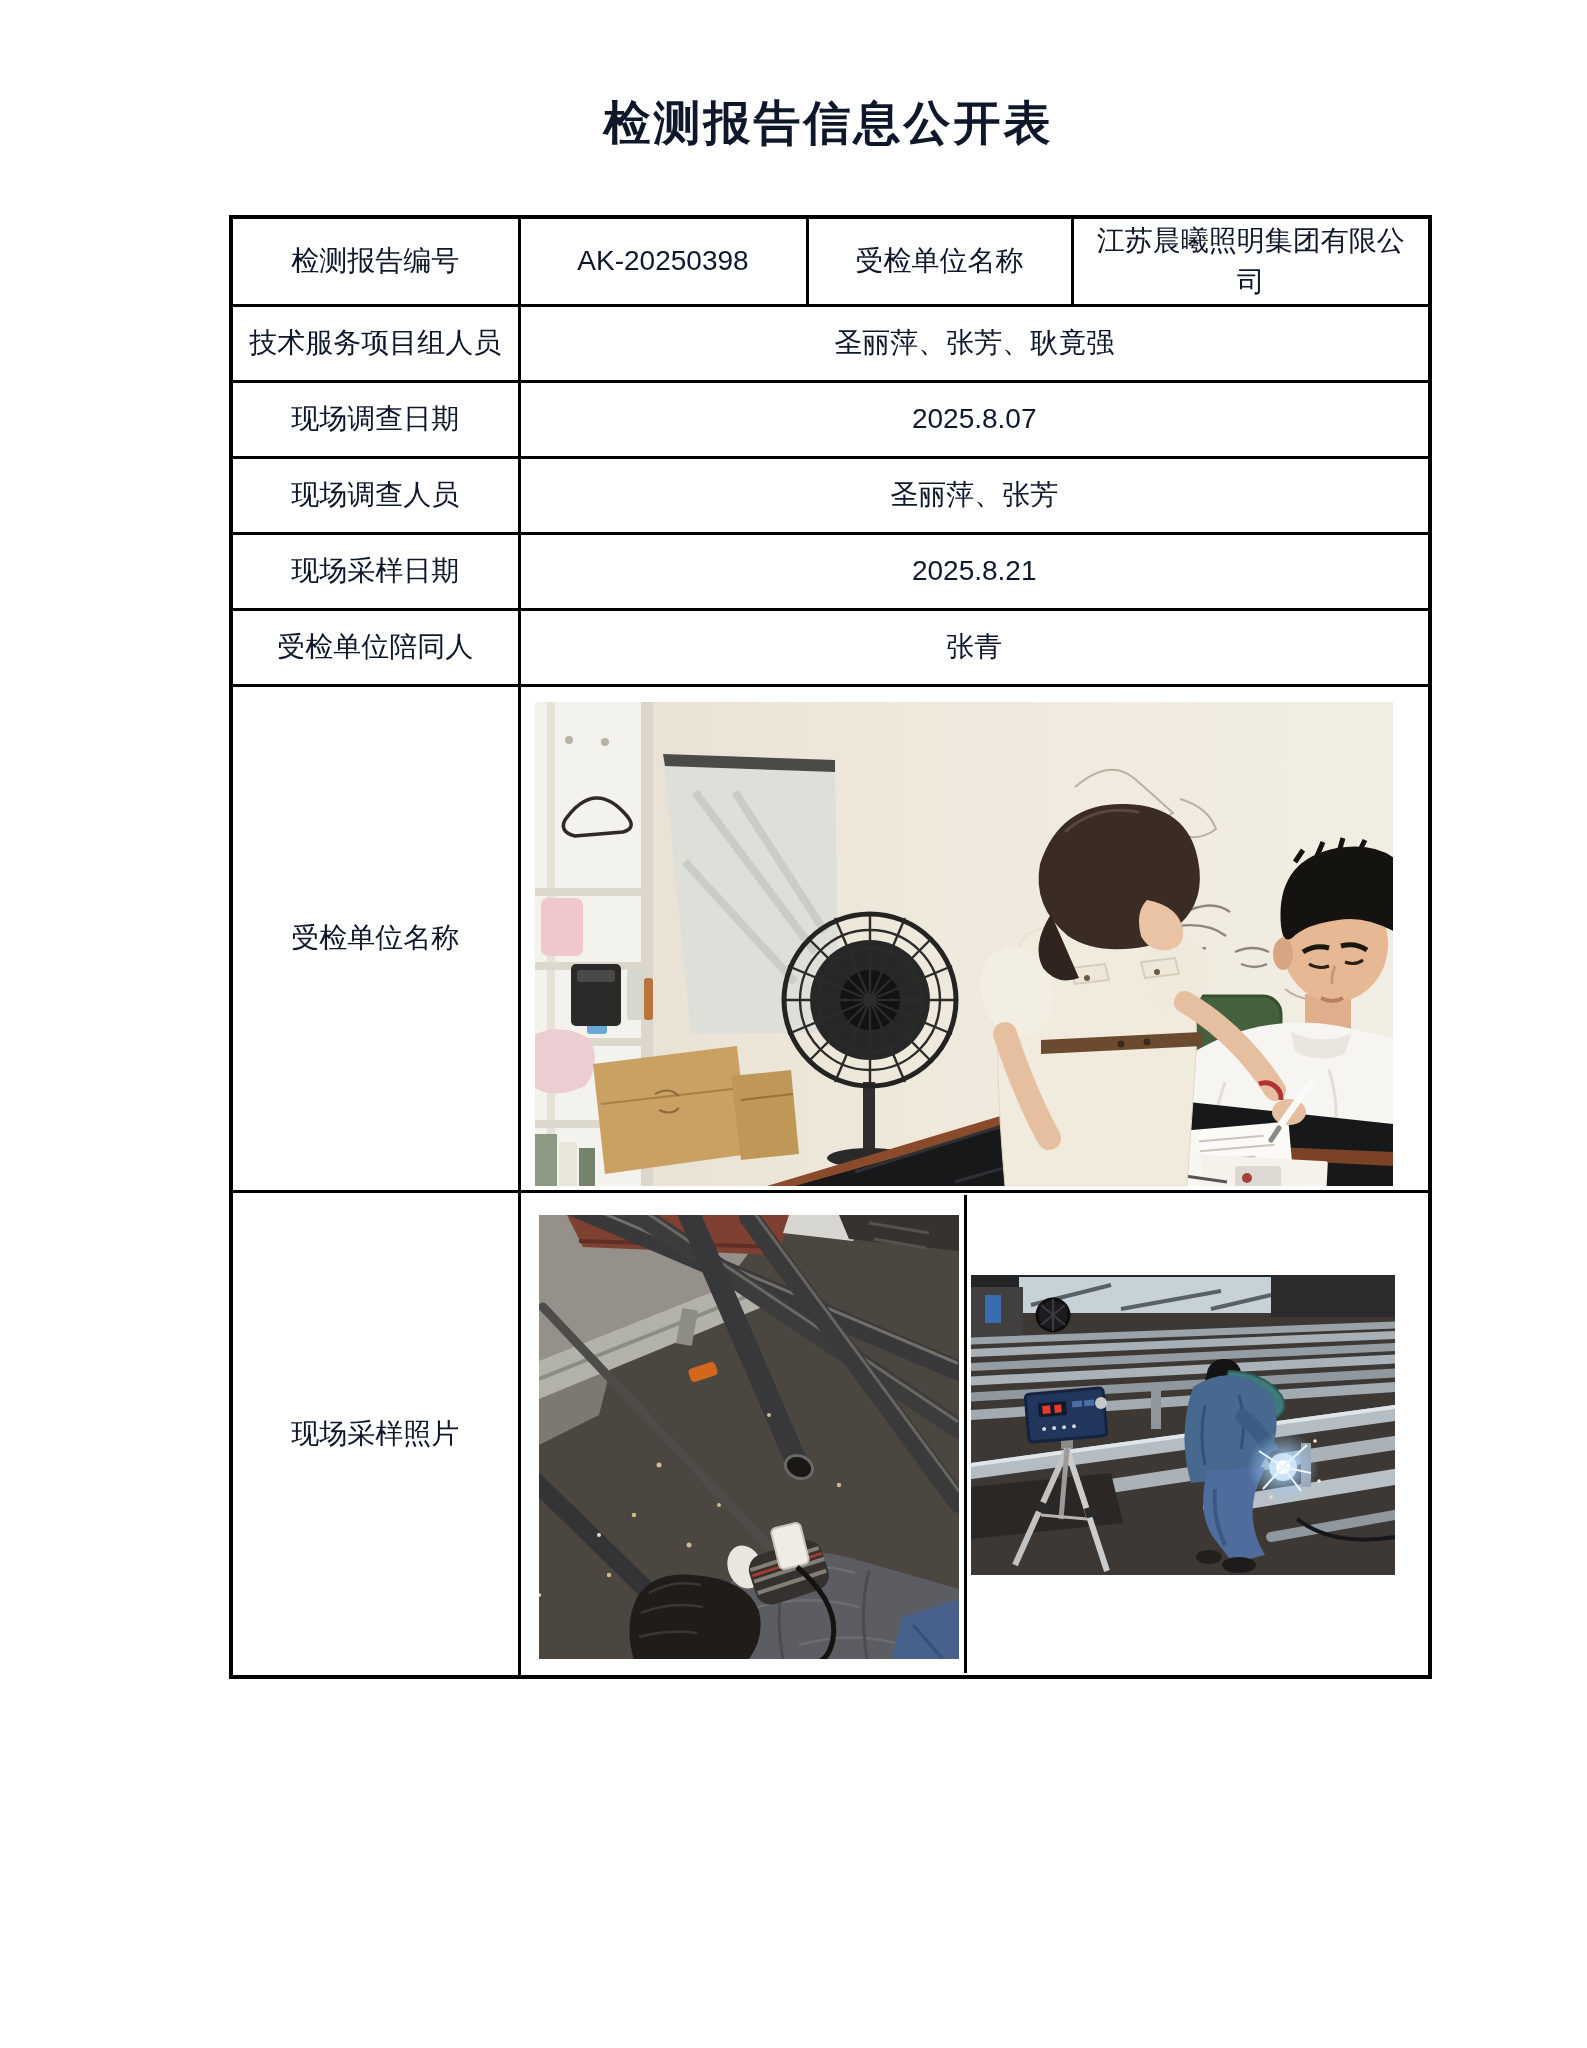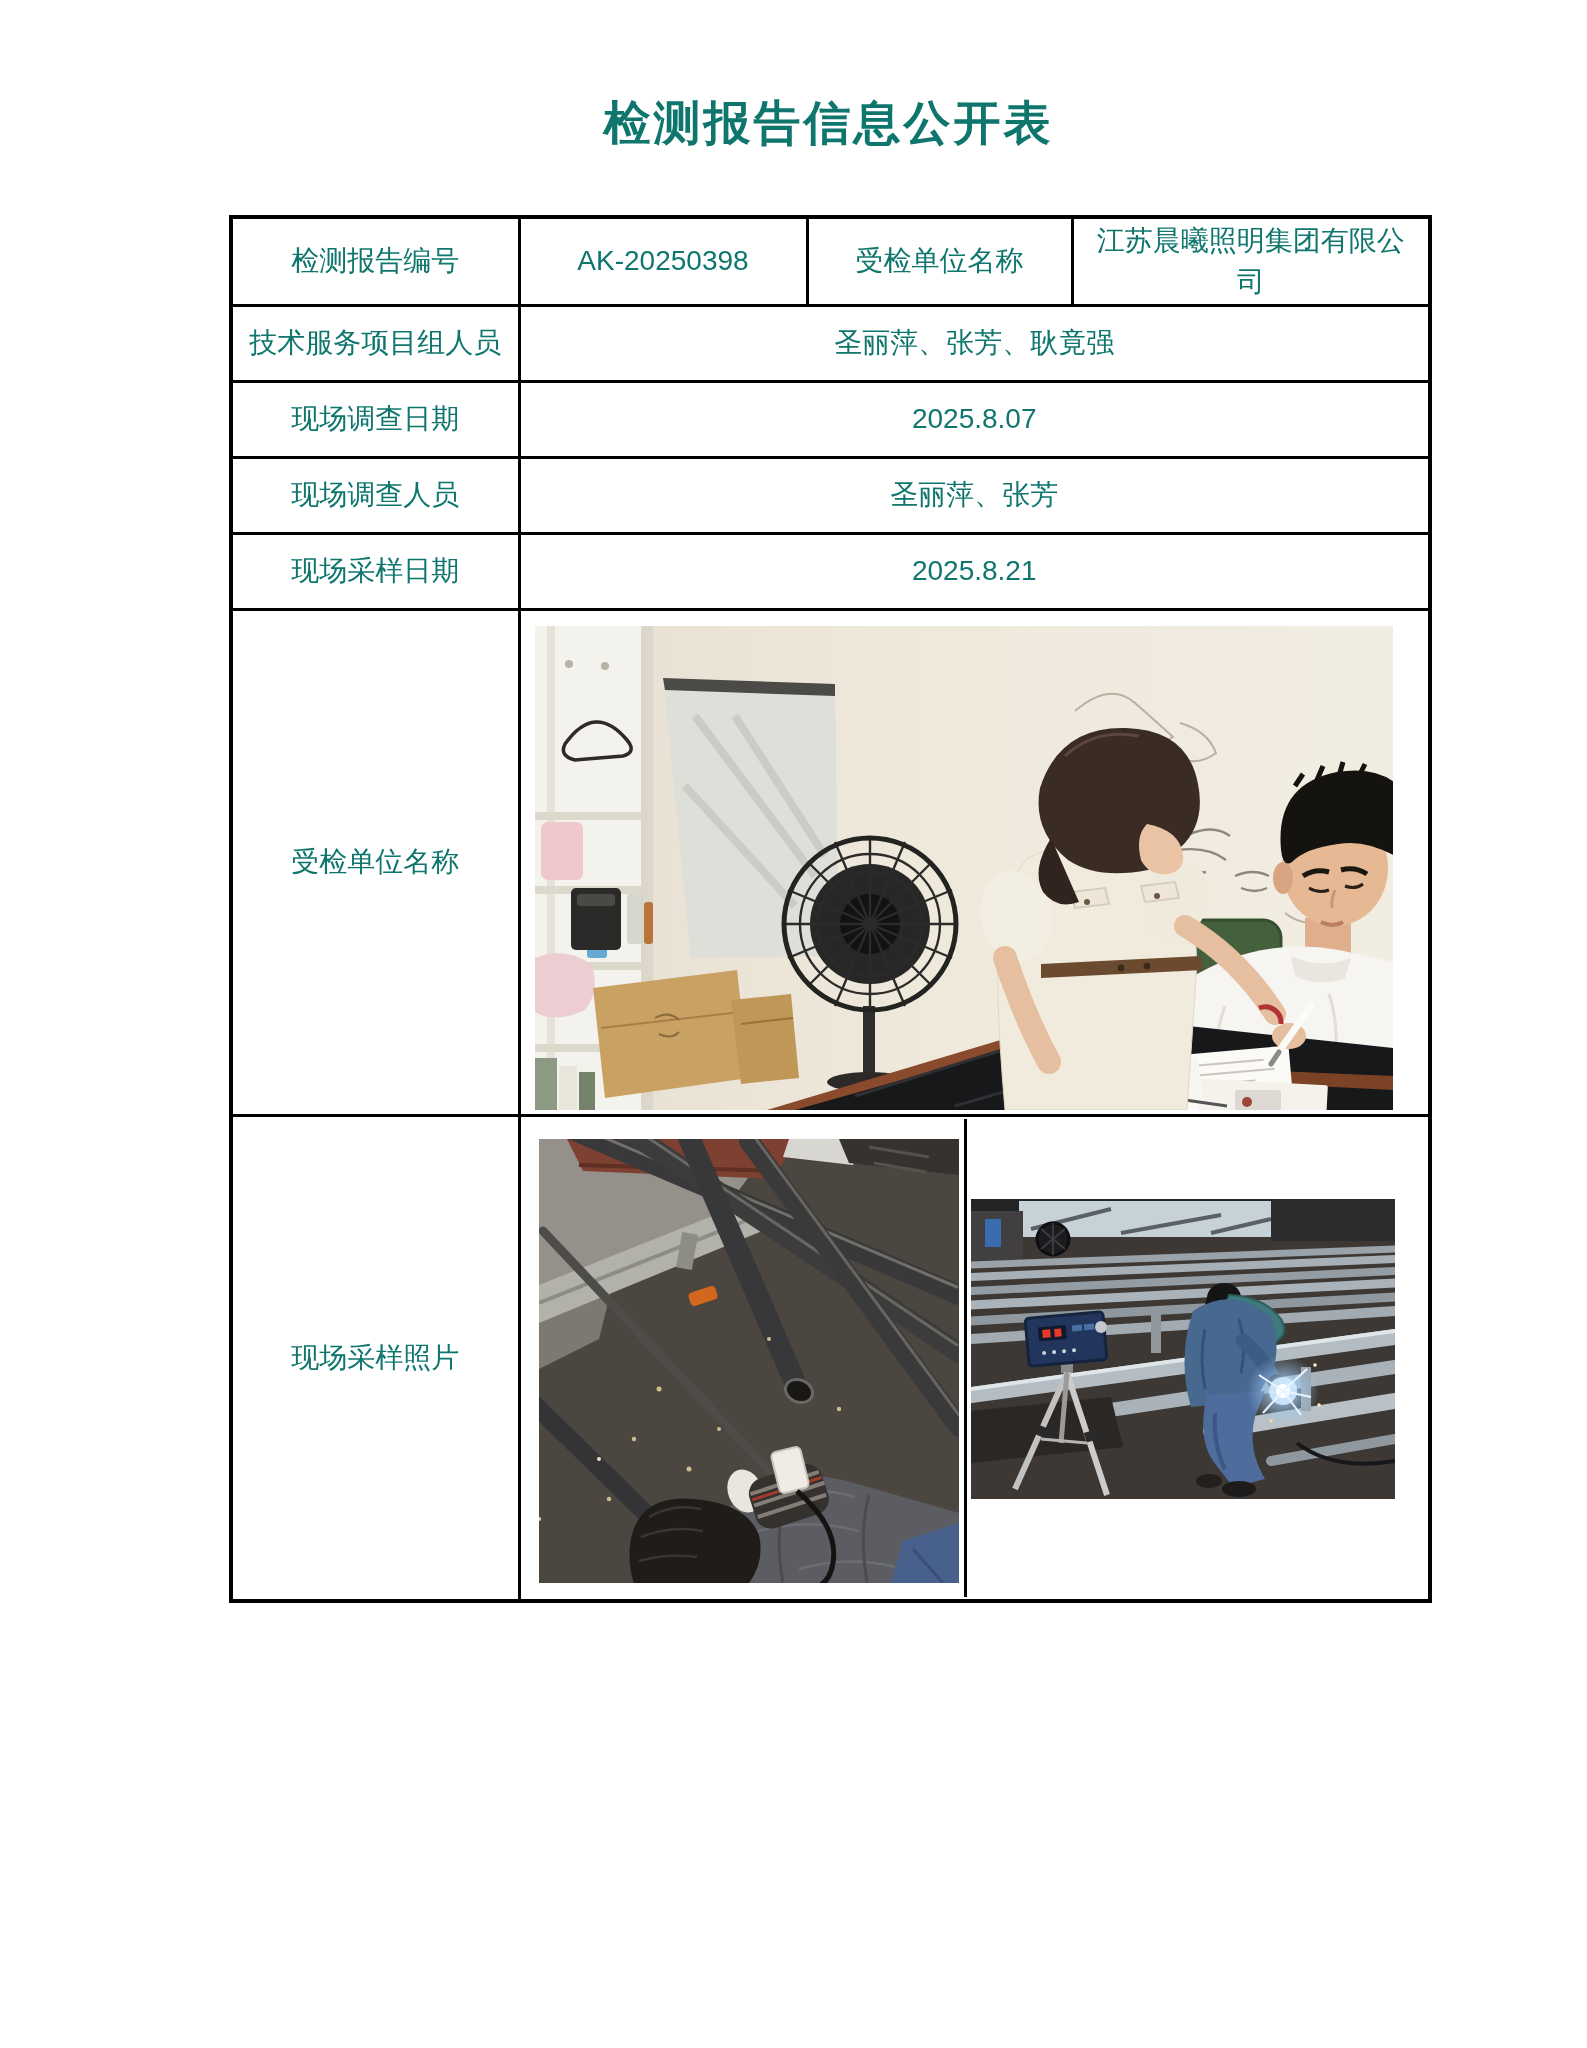--- a/index.html
+++ b/index.html
@@ -1,17 +1,17 @@
 <!DOCTYPE html>
 <html lang="zh"><head>
 <meta charset="utf-8">
 <style>
   html,body{margin:0;padding:0;background:#ffffff;}
   .page{position:relative;width:1587px;height:2048px;background:#ffffff;overflow:hidden;
-        font-family:"Liberation Serif","DejaVu Serif",serif;color:#0f766e;text-decoration:underline;}
+        font-family:"Liberation Serif","DejaVu Serif",serif;color:#0f172a;text-decoration:underline;}
   .doc-title{position:absolute;top:92px;left:229px;width:1199px;text-align:center;
              font-size:47px;font-weight:bold;letter-spacing:3px;}
   table.report{position:absolute;top:215px;left:229px;width:1199px;
                border-collapse:collapse;table-layout:fixed;padding-left:34px;}
   table.report td{border:3px solid #000;text-align:center;vertical-align:middle;
                   font-size:28px;line-height:1.45;padding:2px 10px;}
   table.report{border:4px solid #000;}
   td.val-num{font-family:"Liberation Sans","DejaVu Sans",sans-serif;font-size:27px;}
   td.addr-val{text-align:left;padding-left:14px;padding-right:8px;}
   td.photo-cell{padding:0;vertical-align:top;text-align:left;}
@@ -52,20 +52,24 @@
       <td>现场调查日期</td>
       <td colspan="3" class="val-num">2025.8.07</td>
     </tr>
     <tr style="height:76px">
       <td>现场调查人员</td>
       <td colspan="3">圣丽萍、张芳</td>
     </tr>
     <tr style="height:76px">
       <td>现场采样日期</td>
       <td colspan="3" class="val-num">2025.8.21</td>
+    </tr>
+    <tr style="height:76px">
+      <td>受检单位陪同人</td>
+      <td colspan="3">张青</td>
     </tr>
 
     <tr style="height:506px">
       <td>受检单位名称</td>
       <td colspan="3" class="photo-cell">
 
         <svg id="photo-survey" class="photo" width="858" height="484" viewBox="0 0 858 484">
           <defs>
             <linearGradient id="wallg" x1="0" y1="0" x2="1" y2="0">
               <stop offset="0" stop-color="#e6dfd1"></stop>

